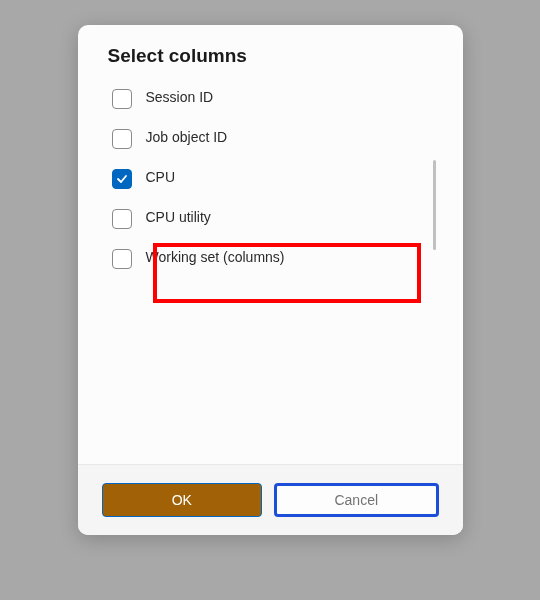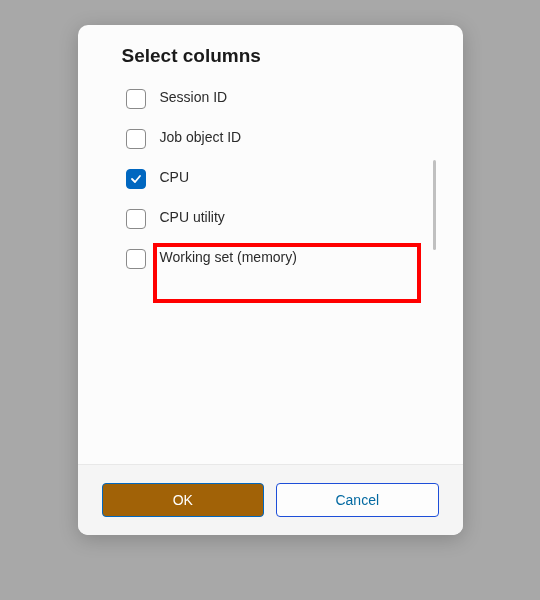--- a/index.html
+++ b/index.html
@@ -18,21 +18,21 @@
       border-radius: 10px;
       width: 385px;
       margin-top: 25px;
       box-shadow: 0 4px 20px rgba(0,0,0,0.2);
       display: flex;
       flex-direction: column;
       height: 510px;
       position: relative;
     }
     .dialog-body {
-      padding: 20px 30px 10px 44px;
+      padding: 20px 30px 10px 30px;
       flex: 1;
       overflow-y: auto;
       position: relative;
     }
     .dialog-title {
       font-size: 19px;
       font-weight: 600;
       color: #1a1a1a;
       margin-bottom: 12px;
     }
@@ -106,22 +106,22 @@
       justify-content: center;
       cursor: pointer;
     }
     .btn-primary {
       background: #a16207;
       color: #fff;
       border: 1px solid #0067c0;
     }
     .btn-secondary {
       background: #fdfdfd;
-      color: #0369a1;
-      border: 1px solid #1d4ed8;
+      color: #737373;
+      border: 3px solid #1d4ed8;
     }
   </style>
 </head>
 <body>
 
 <div class="dialog">
   <div class="scrollbar-indicator"></div>
   <div class="dialog-body">
     <div class="dialog-title">Select columns</div>
 
@@ -154,21 +154,21 @@
       </div>
       <span class="option-label">CPU utility</span>
     </div>
 
 
 
     <div class="option-row">
       <div class="checkbox">
         
       </div>
-      <span class="option-label">Working set (memory)</span>
+      <span class="option-label">Working set (columns)</span>
     </div>
 
   </div>
 
   <div class="highlight"></div>
 
   <div class="dialog-footer">
     <div class="btn btn-primary">OK</div>
     <div class="btn btn-secondary">Cancel</div>
   </div>

